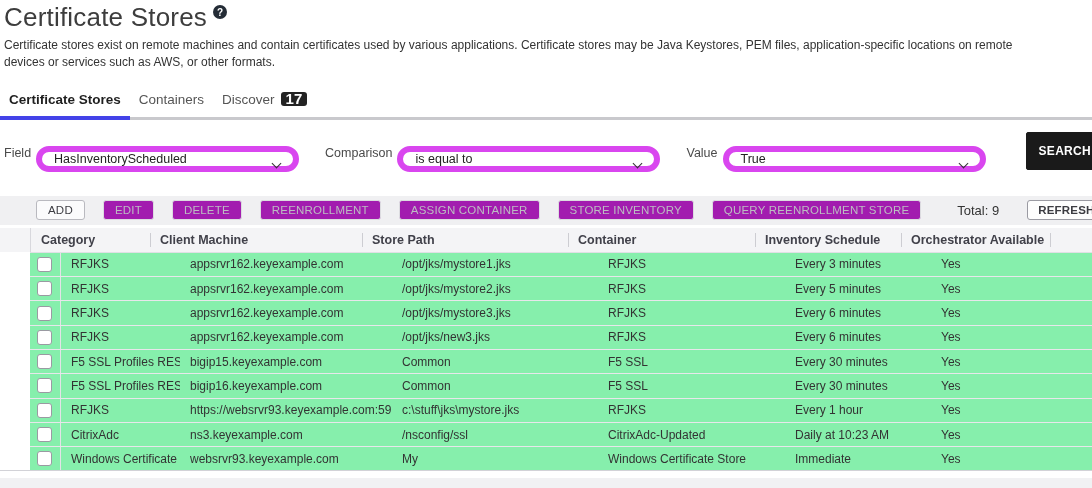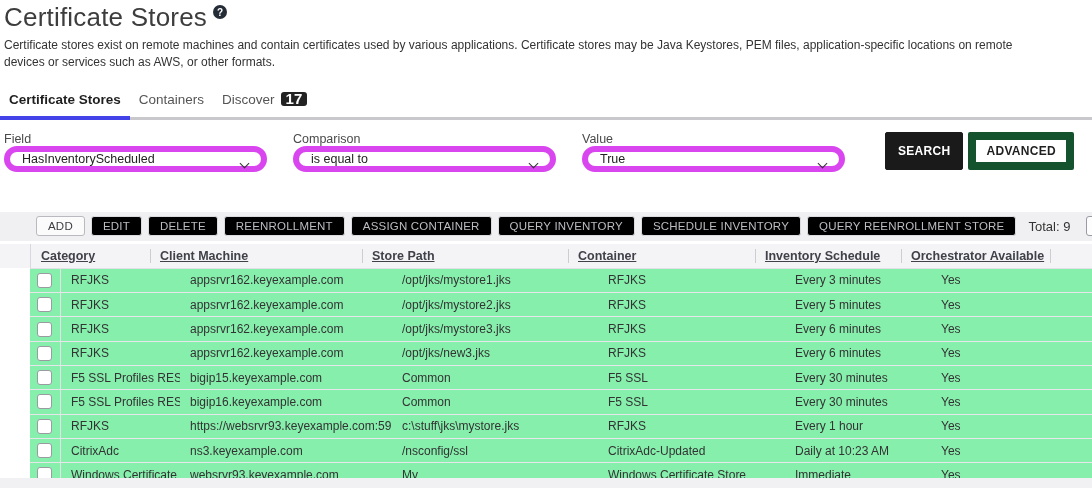--- a/index.html
+++ b/index.html
@@ -21,56 +21,56 @@
   .tabs{ margin-top:16px; border-bottom:3px solid #c9c9cd; display:flex; padding:0; }
   .tab{ display:flex; align-items:center; gap:6px; padding:4px 9px 9px 9px;
     margin-bottom:-3px; border-bottom:4px solid transparent;
     font-size:13.5px; color:#555; cursor:pointer; }
   .tab.active{ color:#1f1f1f; font-weight:bold; border-bottom-color:var(--accent); }
   .badge{ background:#232323; color:#fff; font-size:15px; font-weight:bold;
     border-radius:3px; padding:0 5px; line-height:14px; }
 
   
   .filters{ display:flex; align-items:flex-end; gap:26px; padding:12px 4px 0 4px; }
-  .filter-group{ display:flex; flex-direction:column; }
+  .filter-group{ display:flex; flex-direction:row; gap:5px; }
   .filter-label{ font-size:12.5px; color:#4a4a4a; }
   .select{ position:relative; width:263px; height:26px; border:6px solid #d946ef;
     border-radius:13px; background:#fff; display:flex; align-items:center;
     padding:0 30px 0 12px; font-size:12.5px; color:#222; cursor:pointer; }
   .select .chev{ position:absolute; right:13px; top:8px; width:7px; height:7px;
     border-right:1.8px solid #333; border-bottom:1.8px solid #333;
     transform:rotate(45deg); }
   .filter-actions{ display:flex; gap:5px; margin-left:14px; padding-bottom:2px; }
   .btn-search{ background:#1a1a1a; color:#fff; border:1px solid #1a1a1a;
     font-size:12px; font-weight:bold; letter-spacing:.3px; padding:5px 12px;
     border-radius:2px; cursor:pointer; }
   .btn-advanced{ background:#fff; color:#1f1f1f; border:8px solid #14532d;
     font-size:12px; font-weight:bold; letter-spacing:.3px; padding:4px 10px;
     border-radius:2px; cursor:pointer; }
 
   
-  .toolbar{ margin-top:40px; height:29px; background:#f0f0f2;
-    display:flex; align-items:center; padding:0 12px 0 36px; gap:6px; }
+  .toolbar{ margin-top:24px; height:29px; background:#f0f0f2;
+    display:flex; align-items:center; padding:0 12px 0 36px; gap:18px; }
   .tbtn{ background:#fbfbfc; border:1px solid #b9b9bf; color:#3c3c42;
     font-size:11.5px; letter-spacing:.2px; padding:3px 11px; border-radius:3px;
     white-space:nowrap; cursor:pointer; }
-  .tbtn.disabled{ color:#bcbcc2; border-color:#dcdce0; background:#000000; cursor:default;text-align:right; }
+  .tbtn.disabled{ color:#bcbcc2; border-color:#dcdce0; background:#a21caf; cursor:default;text-align:right; }
   .toolbar .spacer{ flex:1; }
   .total{ font-size:13px; color:#333; margin-right:10px; white-space:nowrap; }
   .btn-refresh{ background:#fdfdfd; border:1px solid #9a9aa2; color:#3c3c42;
     font-size:11.5px; font-weight:bold; letter-spacing:.2px; padding:3px 10px;
     border-radius:3px; cursor:pointer; margin-right:2px; }
 
   
   .table{ margin-top:3px; border-bottom:1px solid #d2d2d7; }
   .tr{ display:grid; grid-template-columns:31px 119px 212px 206px 187px 146px 149px 1fr;
     align-items:center; }
   .thead{ background:#f4f4f6; height:24px; }
   .th{ position:relative; font-size:12.5px; font-weight:bold; color:#41414a;
-    padding-left:10px; height:24px; display:flex; align-items:center;text-decoration:underline; }
+    padding-left:10px; height:24px; display:flex; align-items:center; }
   .th.divider::before{ content:""; position:absolute; left:0; top:5px; height:14px;
     width:1px; background:#cdcdd2; }
   .row{ height:24.3px; border-top:1px solid #e7e7eb; background:#86efac;margin-left:30px; }
   .row:first-of-type{ border-top:1px solid #e0e0e5; }
   .td{ font-size:12px; color:#333; padding-left:10px; overflow:hidden;
     white-space:nowrap; }
   .cb-cell{ height:100%; display:flex; align-items:center; justify-content:flex-start;
     border-right:1px solid #e3e3e7; padding-left:7px; }
   .thead .cb-cell{ border-right:1px solid #d8d8dd; }
   input.row-checkbox{ appearance:none; -webkit-appearance:none; width:15px; height:15px;
@@ -132,22 +132,21 @@
       <button class="btn-advanced">ADVANCED</button>
     </div>
   </div>
 
   <div class="toolbar">
     <button class="tbtn">ADD</button>
     <button class="tbtn disabled">EDIT</button>
     <button class="tbtn disabled">DELETE</button>
     <button class="tbtn disabled">REENROLLMENT</button>
     <button class="tbtn disabled">ASSIGN CONTAINER</button>
-    <button class="tbtn disabled">QUERY INVENTORY</button>
-    <button class="tbtn disabled">SCHEDULE INVENTORY</button>
+    <button class="tbtn disabled">STORE INVENTORY</button>
     <button class="tbtn disabled">QUERY REENROLLMENT STORE</button>
     <span class="spacer"></span>
     <span class="total">Total: 9</span>
     <button class="btn-refresh">REFRESH</button>
   </div>
 
   <div class="table">
     <div class="tr thead">
       <div class="cb-cell"></div>
       <div class="th">Category</div>

